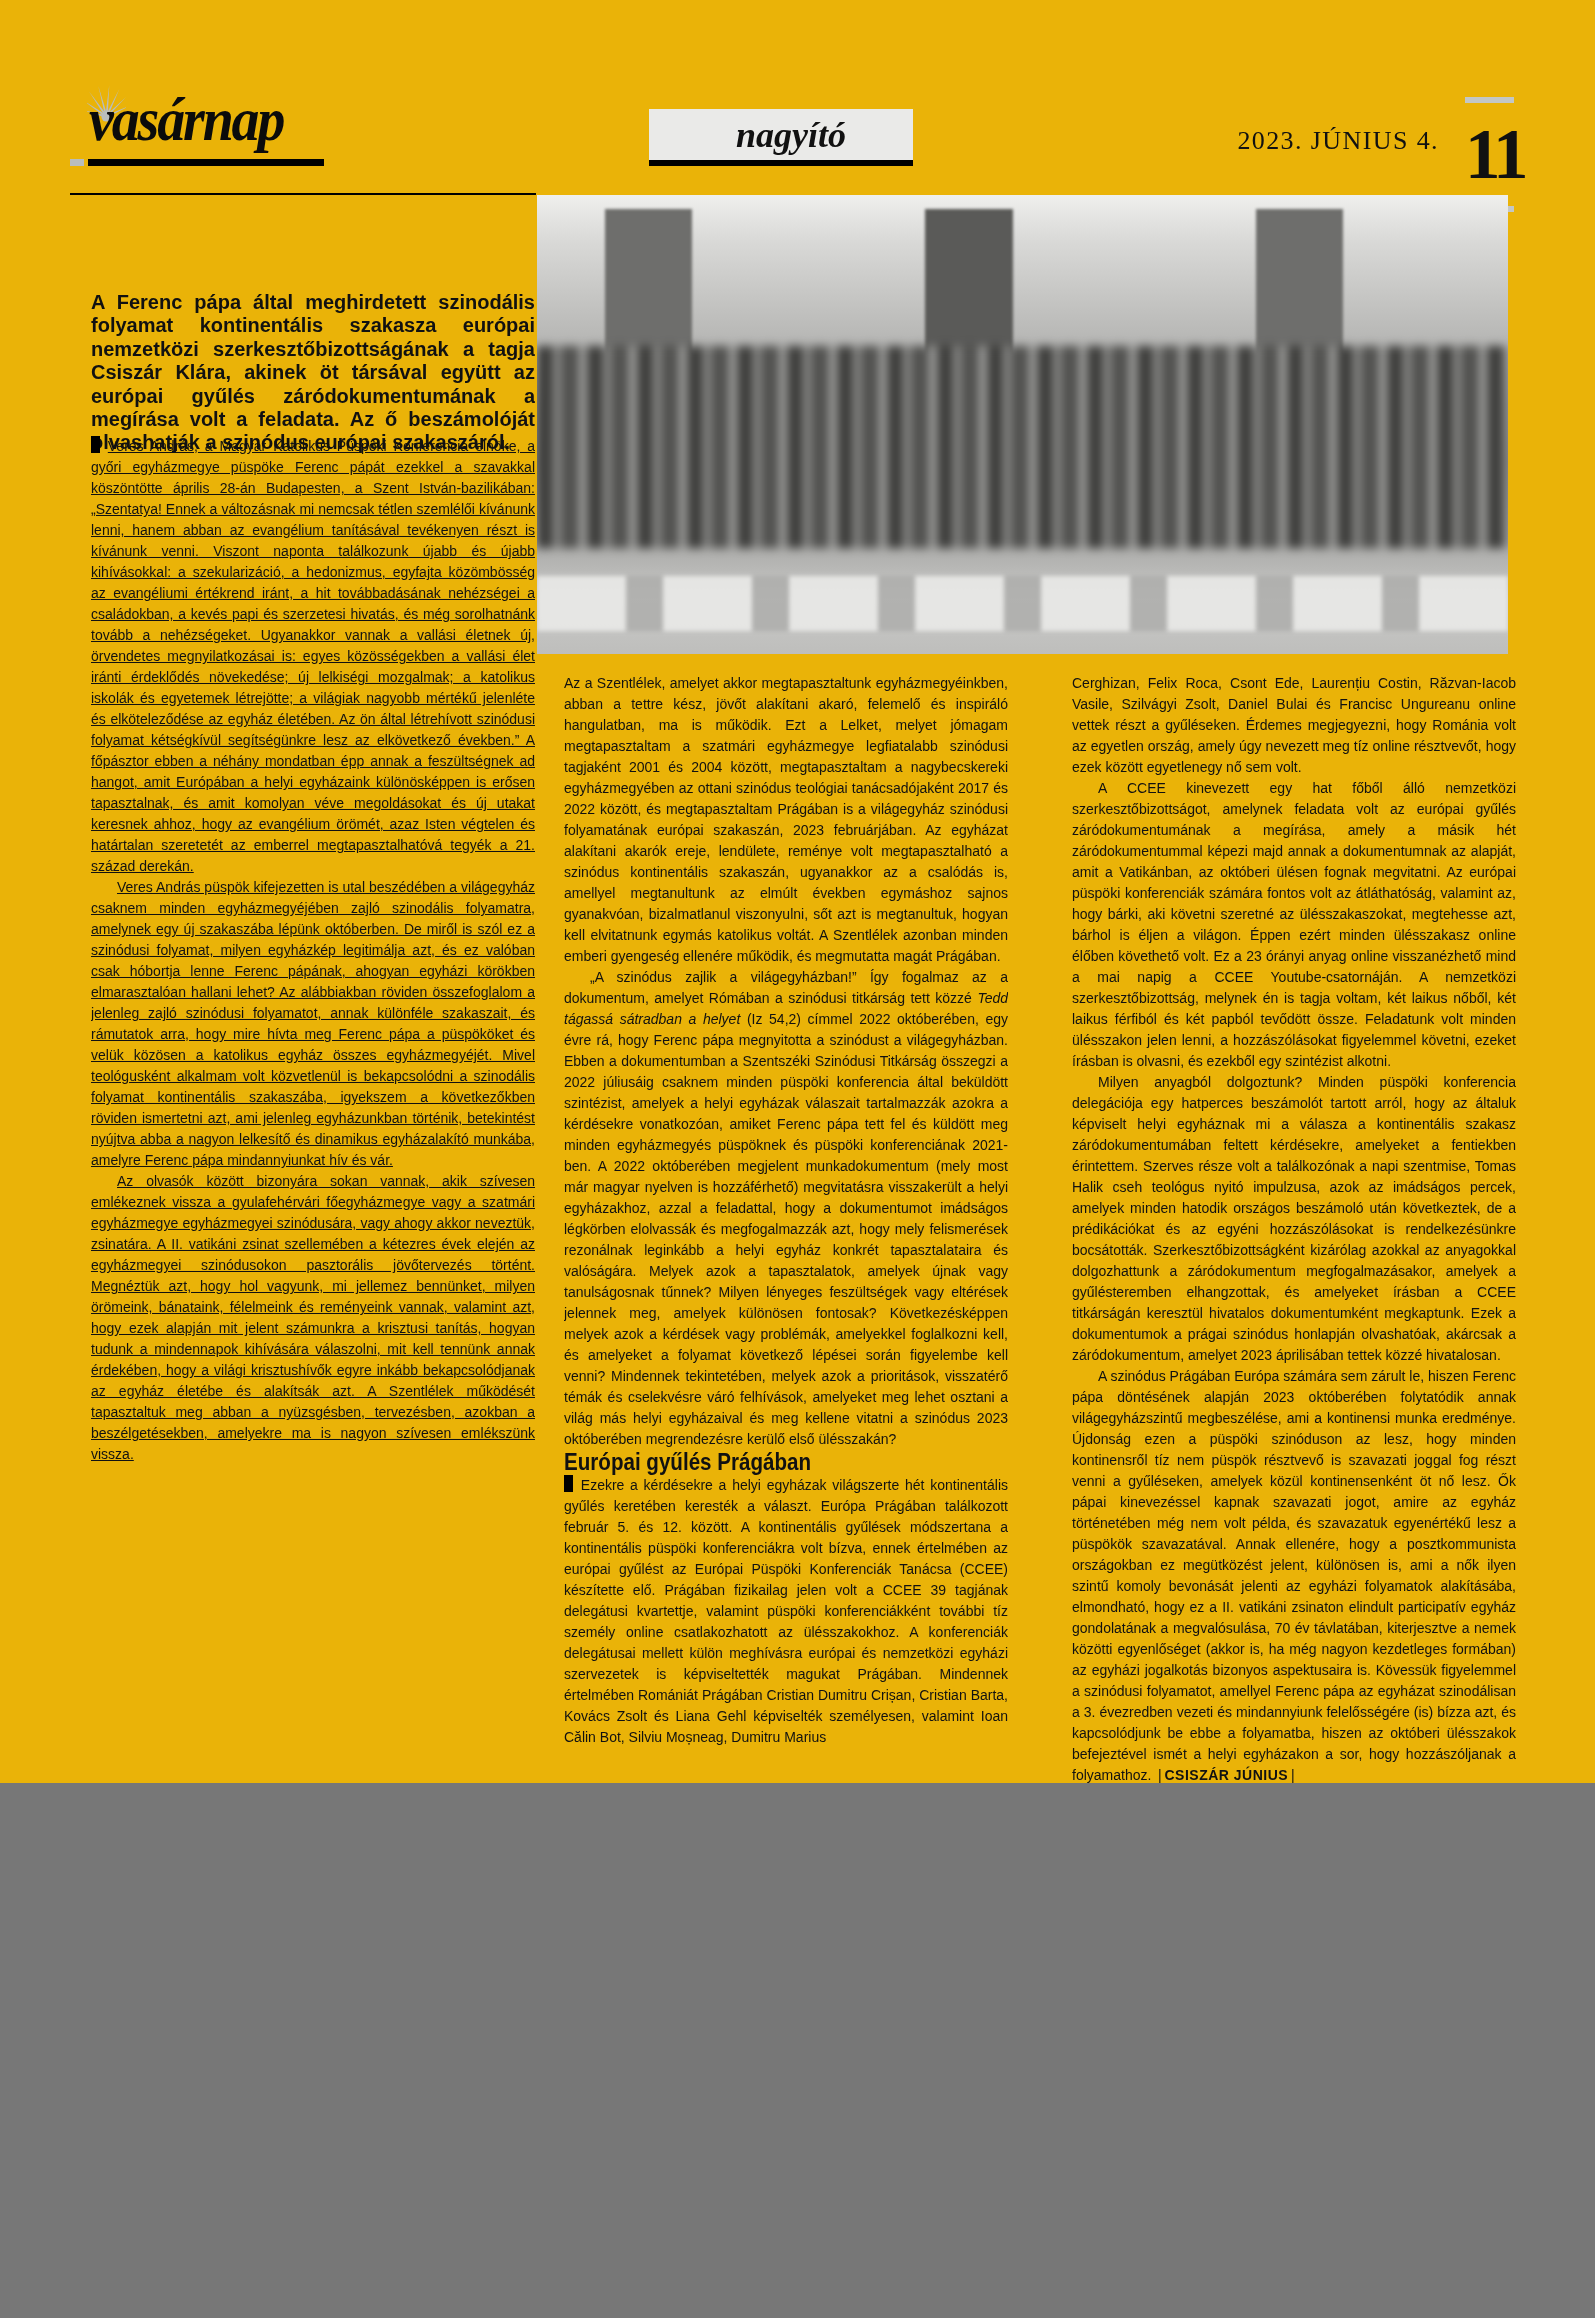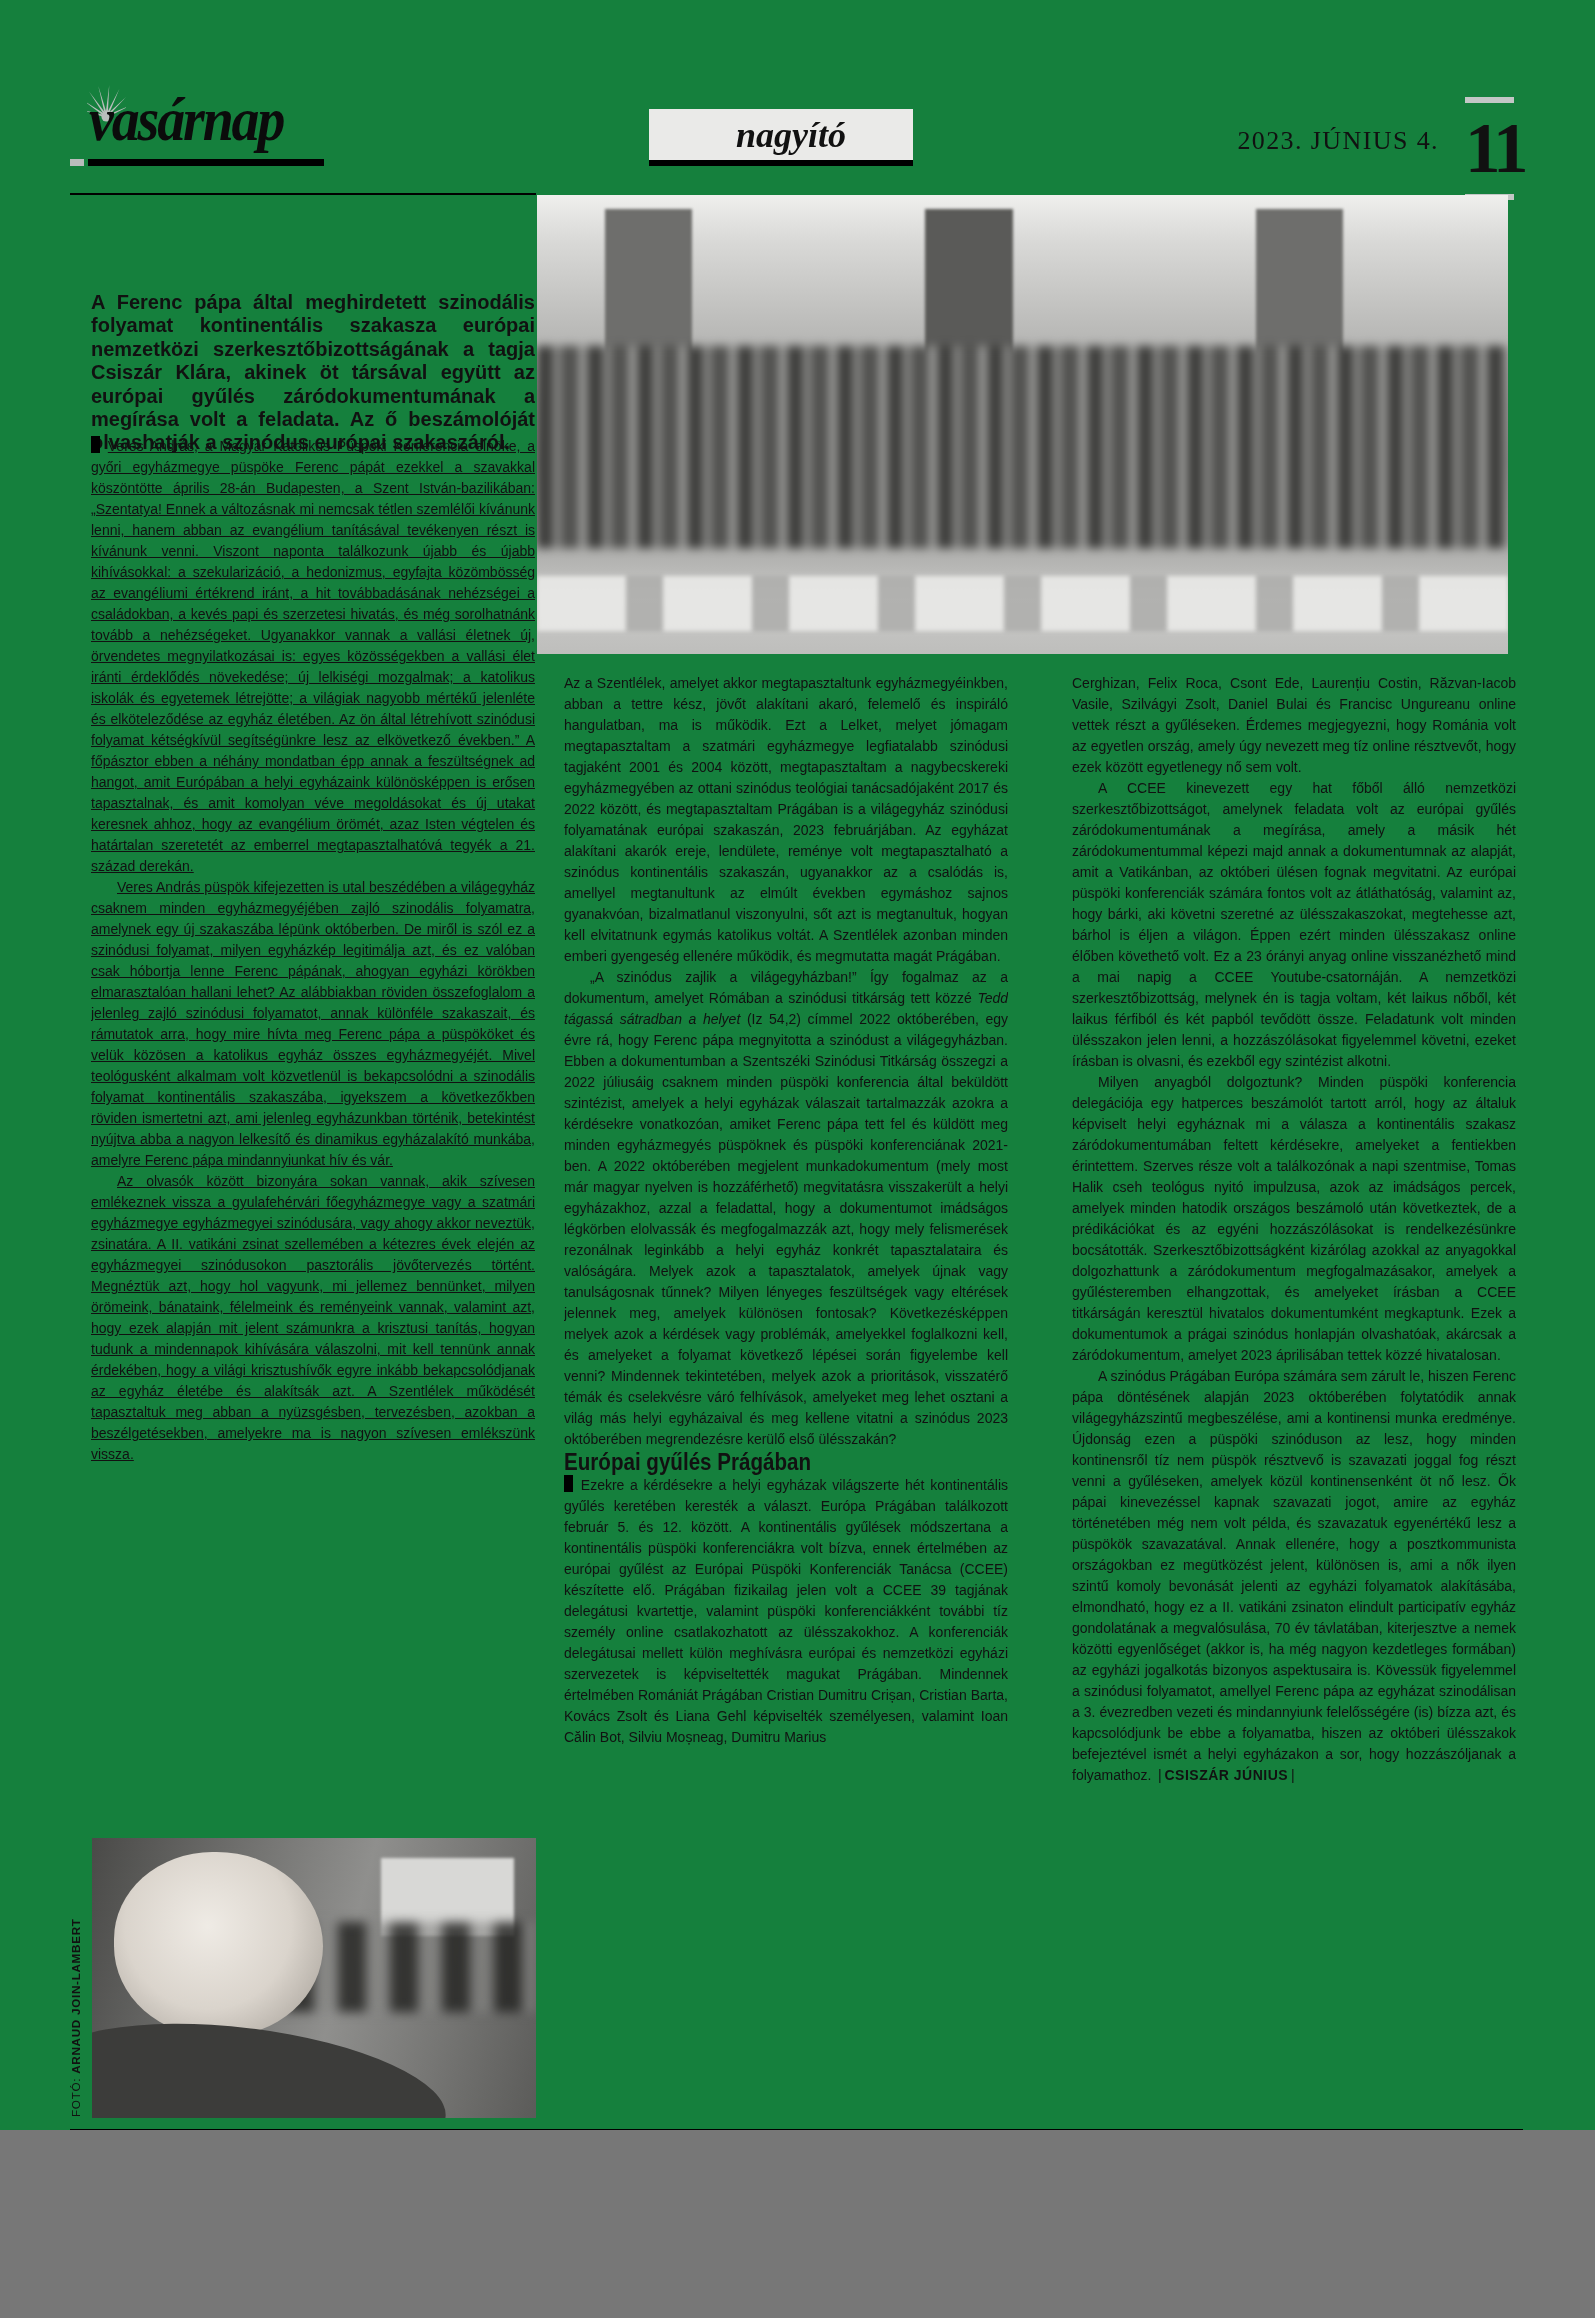--- a/index.html
+++ b/index.html
@@ -1,39 +1,39 @@
 <!DOCTYPE html>
 <html lang="hu" style="font-size:7.5px"><head>
 <meta charset="utf-8">
 <style>
   html,body { margin:0; padding:0; background:#777; }
   .page {
-    position:relative; width:1595px; height:2130px;
-    background:#15803d; color:#111;
+    position:relative; width:1595px; height:1783px;
+    background:#eab308; color:#111;
     font-family:"Liberation Sans", sans-serif;
     overflow:hidden;
   }
   
   .sun-icon { position:absolute; left:87px; top:83px; z-index:1; }
   .masthead { position:absolute; left:89px; top:88px; z-index:2;
     font-family:"Liberation Serif", serif; font-style:italic; font-weight:700;
     font-size:62px; line-height:1; letter-spacing:-2.3px; color:#0b0b0b;
     transform:scaleX(.9); transform-origin:left top; }
   .masthead-rule      { position:absolute; left:88px; top:159px; width:236px; height:6.5px; background:#000; }
   .masthead-rule-gray { position:absolute; left:70px; top:159px; width:14px;  height:6.5px; background:#b9bdbc; }
   .section-box { position:absolute; left:649px; top:109px; width:244px; height:51px;
     background:#eaeae8; border-bottom:6.5px solid #000;
     display:flex; align-items:center; justify-content:center;padding-left:20px; }
   .section-box span { font-family:"Liberation Serif", serif; font-style:italic; font-weight:700; font-size:36px; }
   .issue-date { position:absolute; left:1159px; top:126px; width:280px; text-align:right;
     font-family:Liberation Serif, serif; font-size:26px; letter-spacing:1.4px; white-space:nowrap; }
   .pagenum { position:absolute; left:1465px; top:97px; width:49px; text-align:center; }
   .pagenum .bar { height:6px; background:#c3c7c6; }
   .pagenum .num { font-family:"Liberation Serif", serif; font-size:71px; line-height:71px;
-    font-weight:700; letter-spacing:-3.7px; margin:10px 0; }
+    font-weight:700; letter-spacing:-3.7px; margin:16px 0; }
   .header-rule { position:absolute; left:70px; top:193px; width:466px; height:1.9px; background:#000; }
 
   
   .photo-top { position:absolute; left:537px; top:195px; width:971px; height:459px; overflow:hidden;
     background:linear-gradient(180deg,#efefed 0%,#d9d9d7 10%,#c6c6c4 22%,#b3b3b1 34%,#9b9b99 46%,#8d8d8b 58%,#a5a5a3 74%,#c9c9c7 88%,#bebebc 100%); }
   .pt-door  { position:absolute; top:3%; width:9%; height:32%; background:#6e6e6c; filter:blur(1.4px); }
   .pt-door.d1{ left:7%; }  .pt-door.d2{ left:40%; background:#5a5a58; } .pt-door.d3{ left:74%; }
   .pt-crowd { position:absolute; left:0; right:0; top:33%; height:44%;
     background:repeating-linear-gradient(90deg,#3e3e3c 0 16px,#8b8b89 16px 24px,#525250 24px 42px,#a4a4a2 42px 50px);
     filter:blur(4.7px); }

